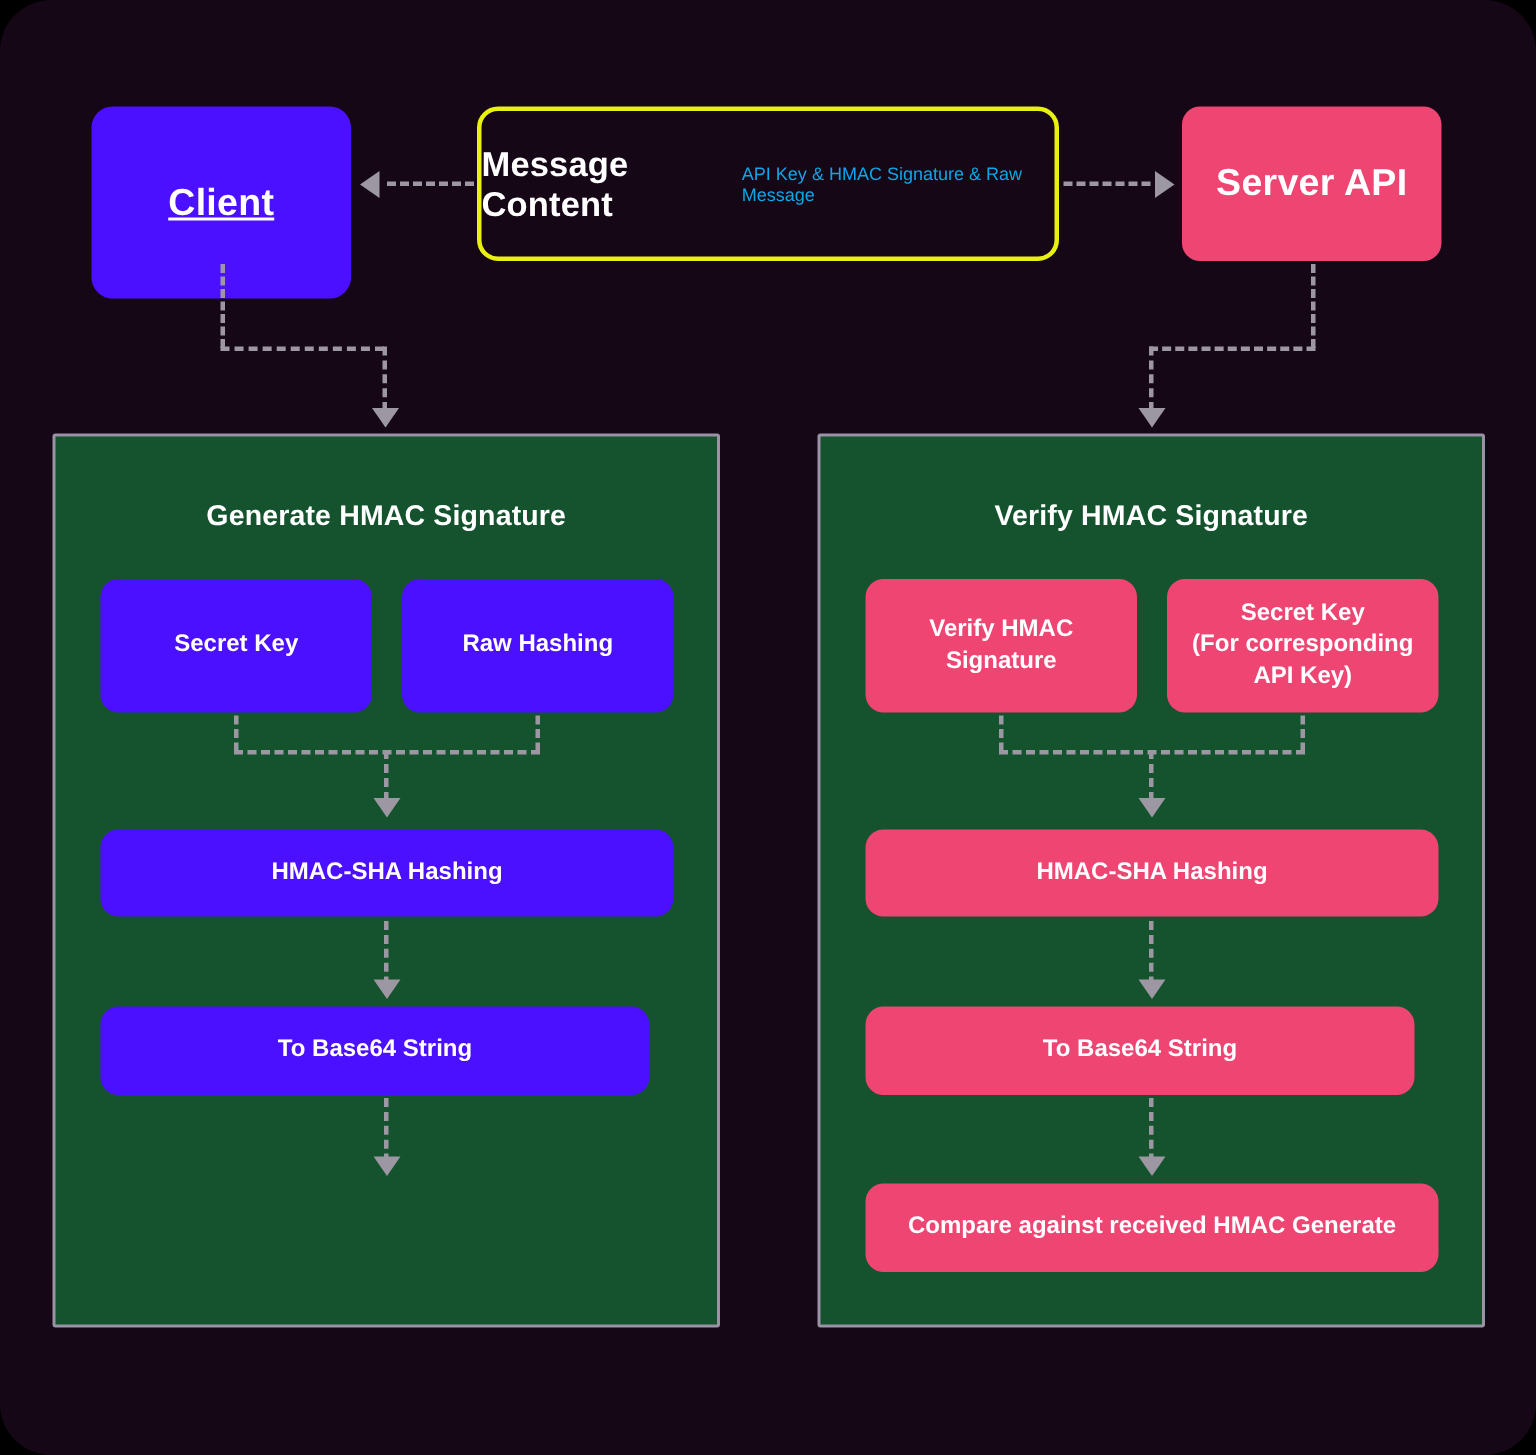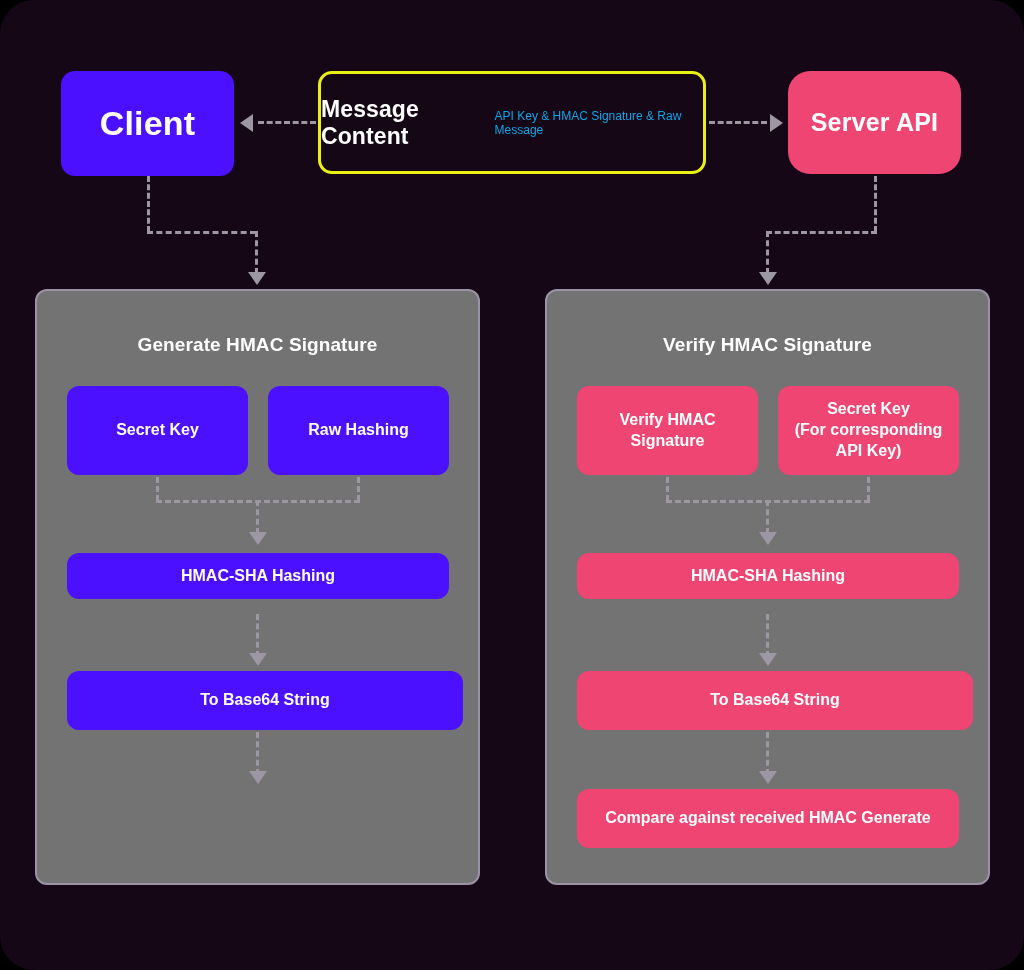--- a/index.html
+++ b/index.html
@@ -35,28 +35,29 @@
     border-radius: 12px;
     color: #ffffff;
     font-weight: bold;
     line-height: 1.22;
   }
   .node.purple { background: #4B10FF; }
   .node.pink   { background: #EE4573; }
 
   
   #client-node {
-    left: 61px; top: 71px; width: 173px; height: 105px;
+    left: 61px; top: 71px; width: 173px; height: 128px;
     border-radius: 14px;
-    font-size: 34px;
+    font-size: 25px;
     letter-spacing: .2px;
+    text-decoration: underline;
   }
   #server-node {
     left: 788px; top: 71px; width: 173px; height: 103px;
-    border-radius: 22px;
+    border-radius: 12px;
     font-size: 25px;
     letter-spacing: .2px;
   }
 
   #message-node {
     position: absolute;
     left: 318px; top: 71px; width: 388px; height: 103px;
     box-sizing: border-box;
     background: #160717;
     border: 3px solid #E9F111;
@@ -76,23 +77,23 @@
   #message-node .mc-sub {
     color: #0ea5e9;
     font-size: 12px;
     font-weight: normal;
   }
 
   
   .panel {
     position: absolute;
     box-sizing: border-box;
-    background: #737373;
+    background: #14532d;
     border: 2px solid #9A93A5;
-    border-radius: 12px;
+    border-radius: 2px;
   }
   #panel-left  { left: 35px;  top: 289px; width: 445px; height: 596px; }
   #panel-right { left: 545px; top: 289px; width: 445px; height: 596px; }
 
   .panel-title {
     position: absolute;
     left: 0; right: 0;
     top: 43px;
     text-align: center;
     color: #ffffff;
@@ -114,22 +115,22 @@
     font-weight: bold;
     font-size: 16px;
     line-height: 1.3;
     padding: 4px 8px;
   }
   .inner.purple { background: #4B10FF; }
   .inner.pink   { background: #EE4573; }
 
   .slot-a  { left: 30px;  top: 95px;  width: 181px; height: 89px; }
   .slot-b  { left: 231px; top: 95px;  width: 181px; height: 89px; }
-  .slot-wide-1 { left: 30px; top: 262px; width: 382px; height: 46px; }
-  .slot-wide-2 { left: 30px; top: 380px; width: 396px; height: 59px; }
+  .slot-wide-1 { left: 30px; top: 262px; width: 382px; height: 58px; }
+  .slot-wide-2 { left: 30px; top: 380px; width: 366px; height: 59px; }
   .slot-wide-3 { left: 30px; top: 498px; width: 382px; height: 59px; }
 
   
   .conn { position: absolute; }
 
   .dash-v {
     position: absolute;
     width: 0;
     border-left: 3px dashed #9C97A3;
   }

